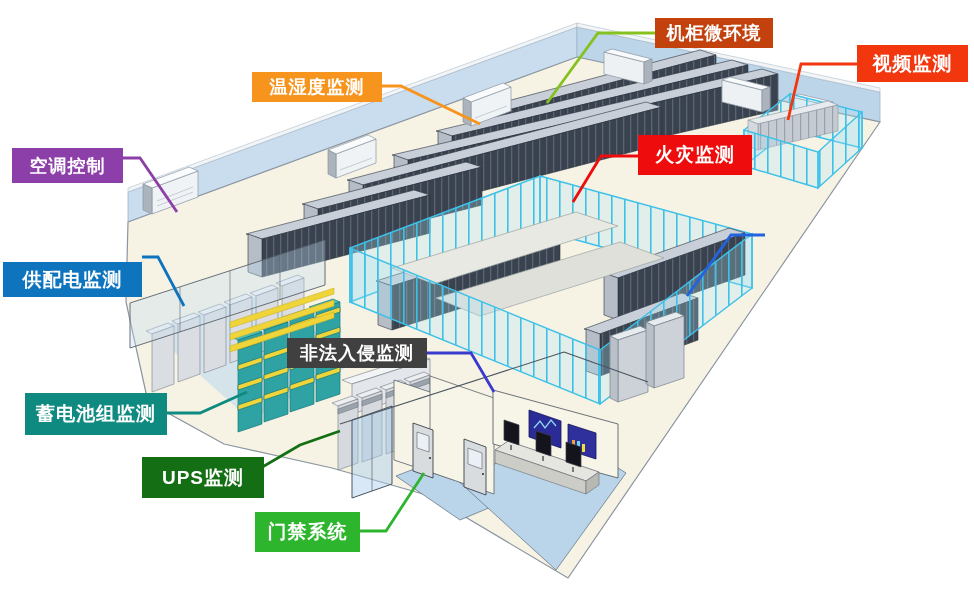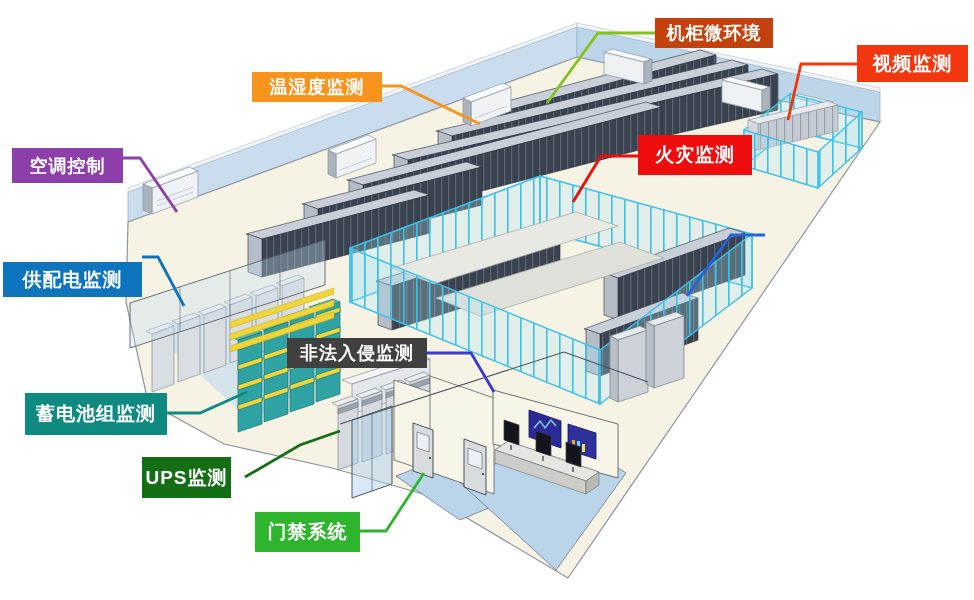--- a/index.html
+++ b/index.html
@@ -327,16 +327,16 @@
 </svg>
 
 <div class="callout" style="left: 655px; top: 18px; width: 118px; height: 30px; font-size: 18px; background-color: #c2410c;">机柜微环境</div>
 <div class="callout" style="left: 857px; top: 45px; width: 111px; height: 37px; font-size: 19px; background-color: rgb(242, 54, 13);">视频监测</div>
 <div class="callout" style="left: 252px; top: 72px; width: 130px; height: 30px; font-size: 18px; background-color: rgb(247, 148, 29);">温湿度监测</div>
 <div class="callout" style="left: 12px; top: 148px; width: 111px; height: 35px; font-size: 18px; background-color: rgb(140, 63, 168);">空调控制</div>
 <div class="callout" style="left: 3px; top: 238px; width: 139px; height: 35px; font-size: 19px; background-color: rgb(15, 116, 190); margin-top: 24px;">供配电监测</div>
 <div class="callout" style="left: 638px; top: 135px; width: 114px; height: 40px; font-size: 19px; background-color: rgb(238, 12, 12); text-align: right;">火灾监测</div>
 <div class="callout" style="left: 287px; top: 338px; width: 140px; height: 30px; font-size: 18px; background-color: #404040;">非法入侵监测</div>
 <div class="callout" style="left: 25px; top: 393px; width: 142px; height: 42px; font-size: 19px; background-color: rgb(15, 138, 128);">蓄电池组监测</div>
-<div class="callout" style="left: 142px; top: 457px; width: 89px; height: 41px; font-size: 19px; background-color: rgb(20, 110, 20);">UPS监测</div>
+<div class="callout" style="left: 142px; top: 457px; width: 122px; height: 41px; font-size: 19px; background-color: rgb(20, 110, 20);">UPS监测</div>
 <div class="callout" style="left: 255px; top: 512px; width: 105px; height: 40px; font-size: 19px; background-color: rgb(46, 181, 46);">门禁系统</div>
 
 </div>
 
 </body></html>

